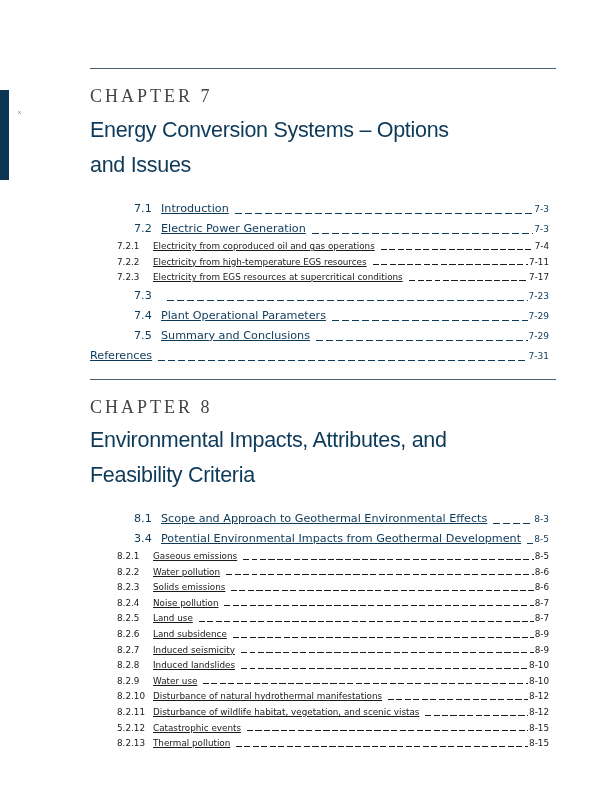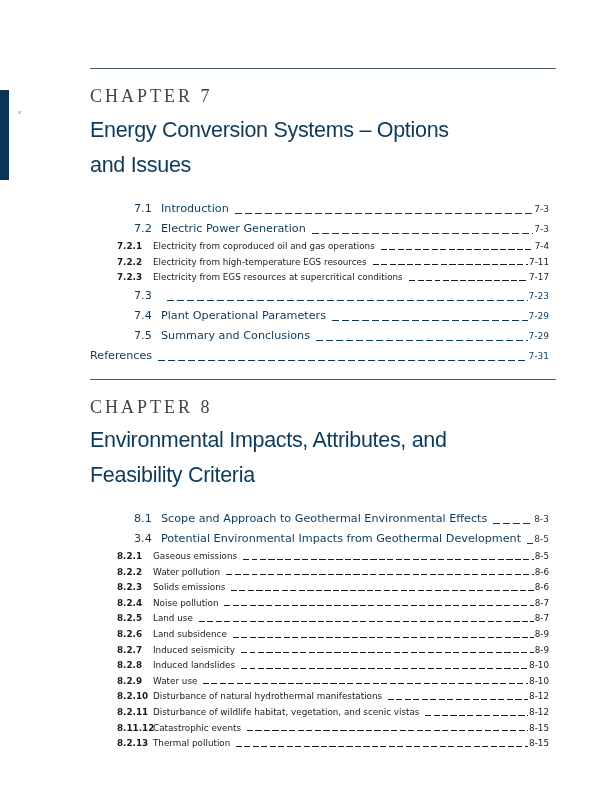--- a/index.html
+++ b/index.html
@@ -20,22 +20,22 @@
       position: absolute; left: 90px; width: 460px;
       font-family: Liberation Sans, sans-serif;
       font-size: 21.5px; line-height: 35px; color: #0e3a5a; letter-spacing: -0.3px;
     }
     .toc { position: absolute; left: 90px; width: 459px; }
     .row { display: flex; align-items: baseline; white-space: nowrap; }
     .row.l1 { font-size: 11.2px; height: 20px; line-height: 20px; color: #0e3a5a; }
     .row.l2 { font-size: 8.8px; height: 15.6px; line-height: 15.6px; color: #1a1a1a; padding-left: 27px; }
     .row .num { display: inline-block; }
     .row.l1 .num { width: 27px; margin-left: 44px; }
-    .row.l2 .num { width: 36px; font-weight: bold; }
-    .row .title { flex: 0 0 auto; }
+    .row.l2 .num { width: 36px; }
+    .row .title { flex: 0 0 auto; text-decoration: underline; }
     .row .leader {
       flex: 1 1 auto; margin: 0 1px 0 6px; height: 1px; align-self: flex-end; margin-bottom: 5px;
       background-image: repeating-linear-gradient(to right, #1a1a1a 0 6px, transparent 6px 8.5px);
     }
     .row.l1 .leader { background-image: repeating-linear-gradient(to right, #0e3a5a 0 7px, transparent 7px 10px); }
     .row .page { flex: 0 0 auto; font-size: 8.8px; color: #1a1a1a; text-align: right; }
     .row.l1 .page { color: #0e3a5a; font-size: 9px; }
   </style>
 </head>
 <body>
@@ -184,21 +184,21 @@
       <span class="leader"></span>
       <span class="page">8-12</span>
     </div>
     <div class="row l2">
       <span class="num">8.2.11</span>
       <span class="title">Disturbance of wildlife habitat, vegetation, and scenic vistas</span>
       <span class="leader"></span>
       <span class="page">8-12</span>
     </div>
     <div class="row l2">
-      <span class="num">8.11.12</span>
+      <span class="num">5.2.12</span>
       <span class="title">Catastrophic events</span>
       <span class="leader"></span>
       <span class="page">8-15</span>
     </div>
     <div class="row l2">
       <span class="num">8.2.13</span>
       <span class="title">Thermal pollution</span>
       <span class="leader"></span>
       <span class="page">8-15</span>
     </div>

